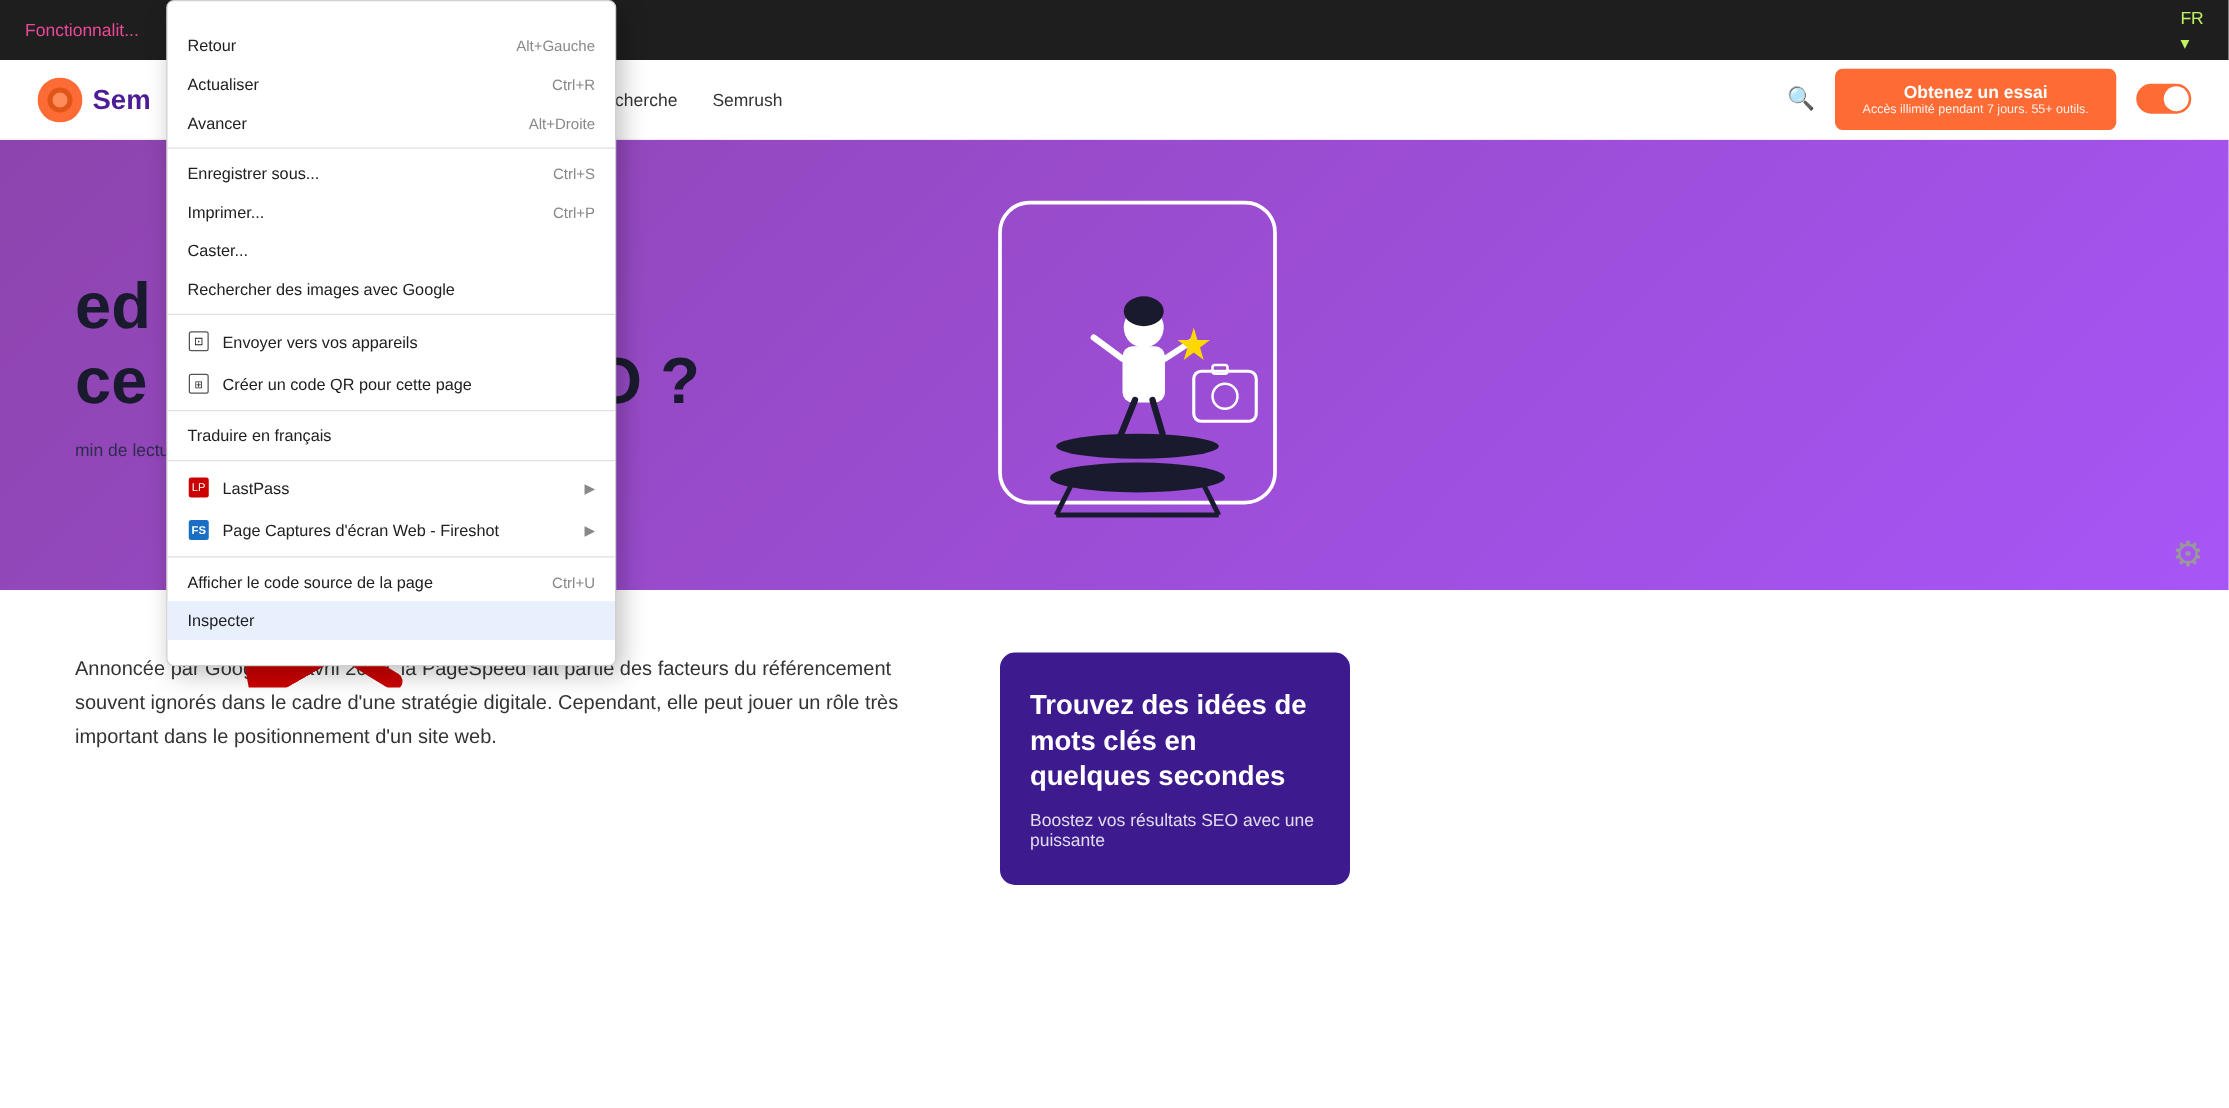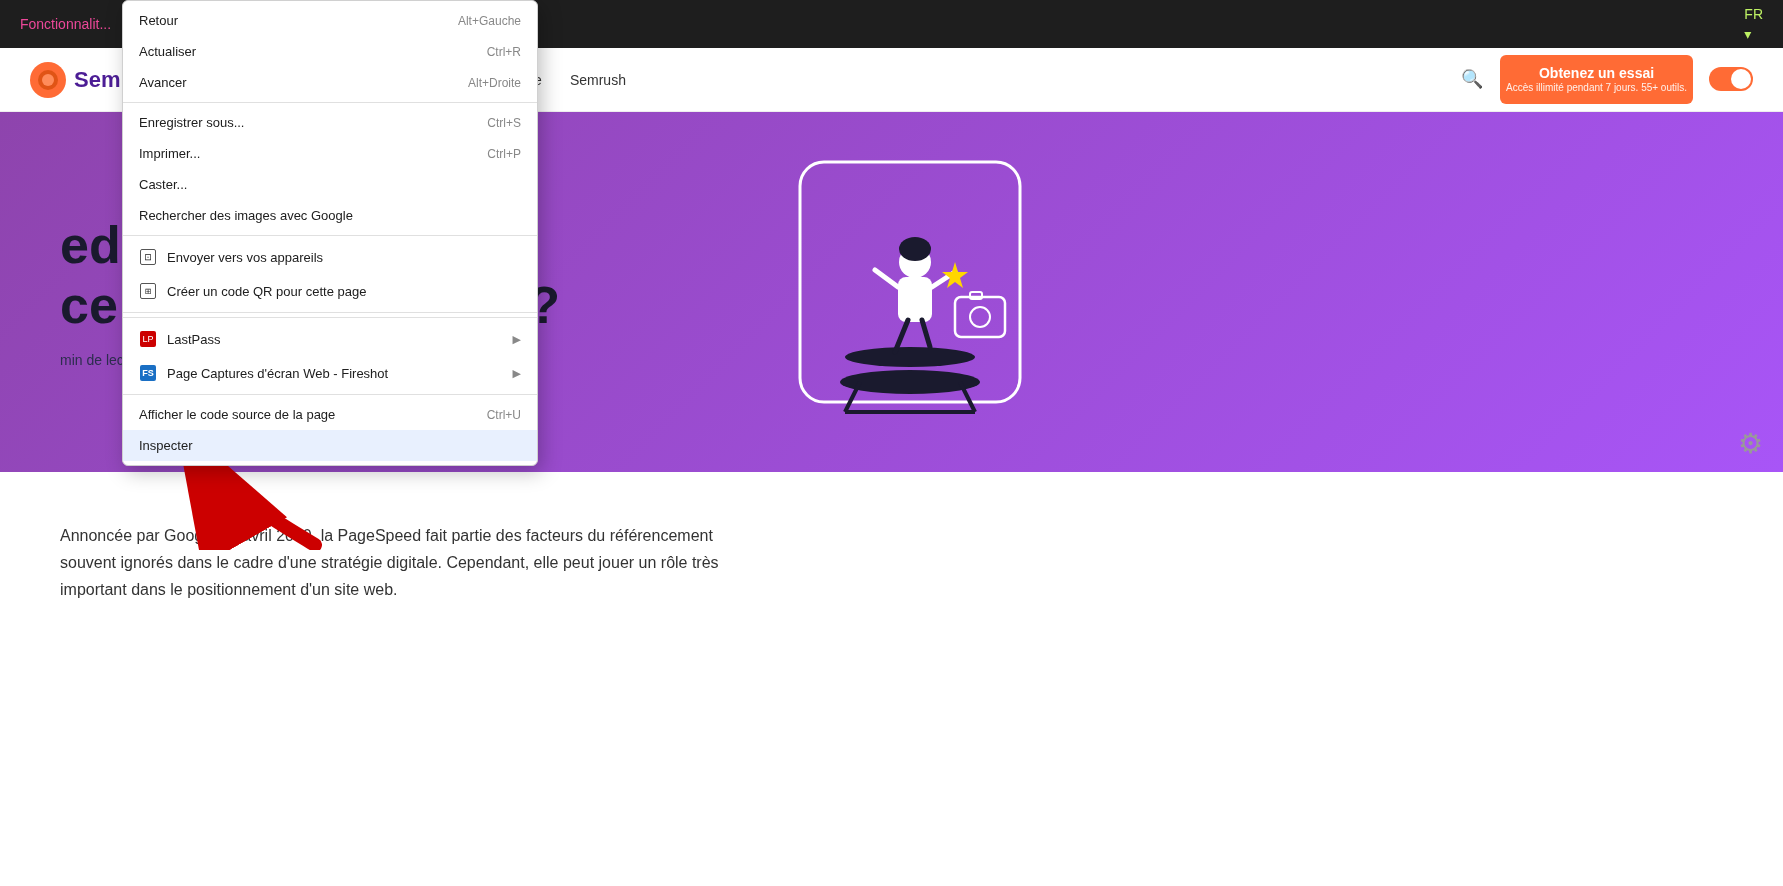--- a/index.html
+++ b/index.html
@@ -73,21 +73,21 @@
       border: none;
       cursor: pointer;
       font-size: 18px;
       color: #333;
     }
     .trial-btn {
       background: #ff6b35;
       color: #fff;
       border: none;
       border-radius: 6px;
-      padding: 10px 6px;
+      padding: 10px 22px;
       font-size: 14px;
       font-weight: 600;
       cursor: pointer;
       white-space: nowrap;
       line-height: 1.2;
     }
     .trial-btn-sub {
       font-size: 10px;
       font-weight: 400;
       display: block;
@@ -194,28 +194,28 @@
       transform: translateY(-50%);
       font-size: 28px;
       color: #999;
       cursor: pointer;
     }
 
     
     .context-menu {
       position: absolute;
       top: 0;
-      left: 122px;
-      width: 416px;
+      left: 133px;
+      width: 360px;
       background: #fff;
       border: 1px solid #d0d0d0;
       border-radius: 6px;
       box-shadow: 4px 6px 20px rgba(0,0,0,0.25);
       z-index: 1000;
-      padding: 4px 0;
+      padding: 20px 0;
       font-size: 13px;
     }
     .menu-item {
       display: flex;
       align-items: center;
       justify-content: space-between;
       padding: 8px 16px;
       cursor: pointer;
       color: #202020;
       position: relative;
@@ -385,20 +385,24 @@
       <circle cx="220" cy="165" r="10" fill="none" stroke="white" stroke-width="2"></circle>
       <rect x="210" y="140" width="12" height="7" rx="2" fill="none" stroke="white" stroke-width="2"></rect>
     </svg>
   </div>
 </div>
 
 <div class="content-section">
   <div class="article-text">
     <p>Annoncée par Google en avril 2010, la PageSpeed fait partie des facteurs du référencement souvent ignorés dans le cadre d'une stratégie digitale. Cependant, elle peut jouer un rôle très important dans le positionnement d'un site web.</p>
   </div>
+  <div class="sidebar-card">
+    <div class="sidebar-card-title">Trouvez des idées de mots clés en quelques secondes</div>
+    <div class="sidebar-card-sub">Boostez vos résultats SEO avec une puissante</div>
+  </div>
 </div>
 
 <div class="gear-float">⚙</div>
 
 <div class="context-menu">
 
   <div class="menu-item">
     <span class="menu-item-label">Retour</span>
     <span class="menu-item-shortcut">Alt+Gauche</span>
   </div>
@@ -441,20 +445,23 @@
   </div>
 
   <div class="menu-item">
     <div class="menu-item-icon">
       <div class="qr-icon">⊞</div>
     </div>
     <span class="menu-item-label">Créer un code QR pour cette page</span>
   </div>
   <div class="menu-divider"></div>
 
+  <div class="menu-item">
+    <span class="menu-item-label">Traduire en français</span>
+  </div>
   <div class="menu-divider"></div>
 
   <div class="menu-item">
     <div class="menu-item-icon">
       <div class="lastpass-icon">LP</div>
     </div>
     <span class="menu-item-label">LastPass</span>
     <span class="menu-item-arrow">▶</span>
   </div>
 

